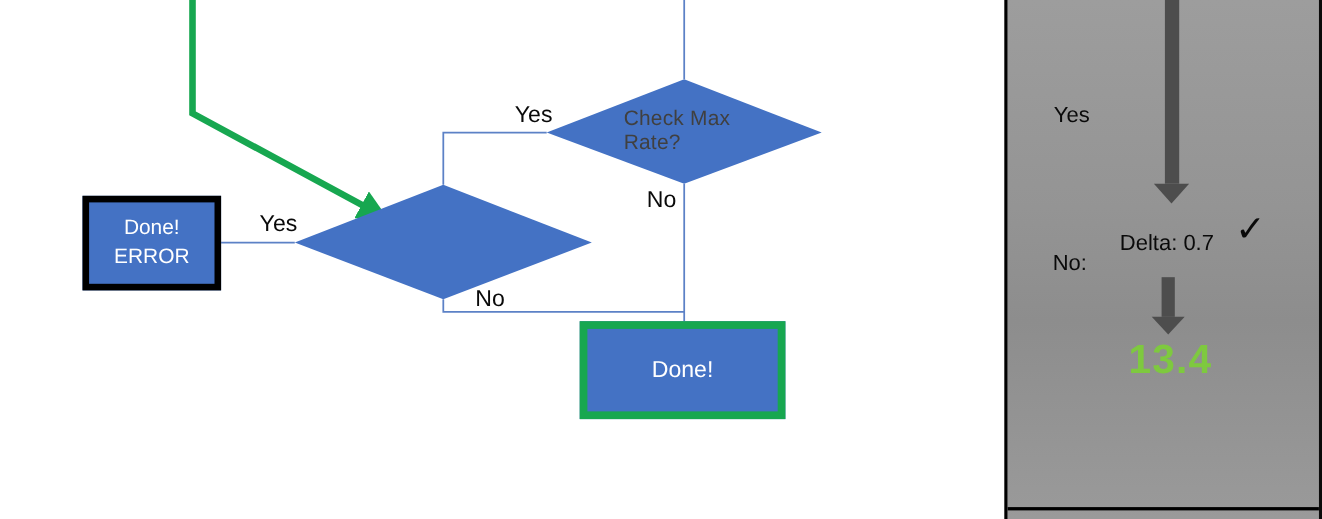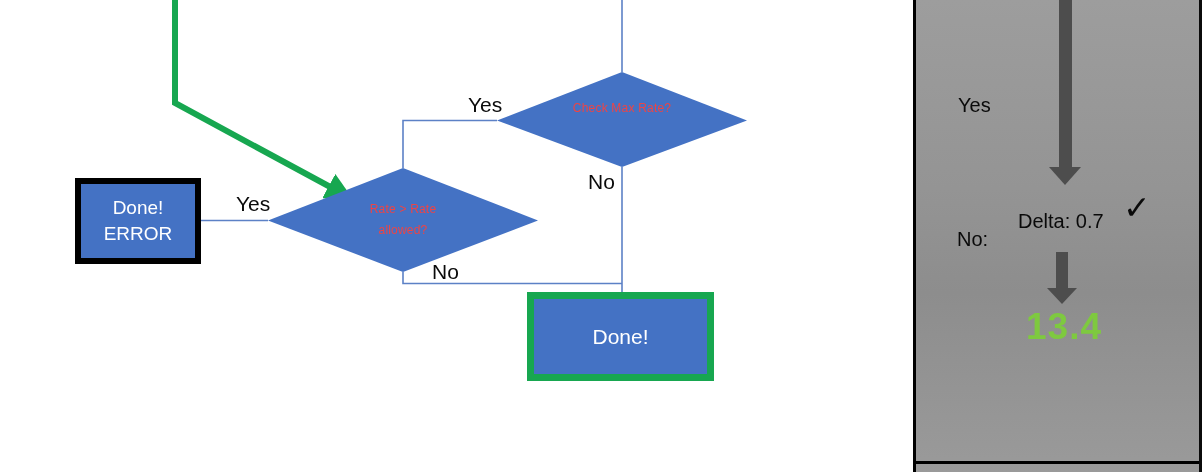--- a/index.html
+++ b/index.html
@@ -6,22 +6,22 @@
   body{
     width:1202px;height:472px;position:relative;overflow:hidden;
     background:#ffffff;
     font-family:"Liberation Sans",sans-serif;
   }
   .stage{position:absolute;inset:0;}
   svg.flow{position:absolute;left:0;top:0;}
 
   
   .diamond-label{
-    position:absolute;color:#ef4444;text-align:center;
-    font-size:12px;line-height:21px;letter-spacing:.2px;
+    position:absolute;color:#404040;text-align:left;
+    font-size:19px;line-height:21px;letter-spacing:.2px;
   }
   .edge-label{
     position:absolute;color:#0a0a0a;font-size:21px;line-height:23px;
   }
   .box{
     position:absolute;box-sizing:border-box;background:#4472C4;
     display:flex;flex-direction:column;align-items:center;justify-content:center;
     color:#fff;text-align:left;
   }
   .error-box{
@@ -72,21 +72,20 @@
     <polyline points="403,272 403,283.5 622,283.5" fill="none" stroke="#5C81C6" stroke-width="1.6"></polyline>
     <polyline points="268,220.5 201,220.5" fill="none" stroke="#5C81C6" stroke-width="1.6"></polyline>
 
     <polyline points="175,0 175,103 347,196" fill="none" stroke="#17A750" stroke-width="6" marker-end="url(#greenArrow)" stroke-linejoin="miter"></polyline>
 
     <polygon points="622,72 747,120.5 622,167 497,120.5" fill="#4472C4"></polygon>
     <polygon points="403,168 538,220.5 403,272 268,220.5" fill="#4472C4"></polygon>
   </svg>
 
   <div class="diamond-label" style="left:567px;top:98px;width:110px;">Check Max Rate?</div>
-  <div class="diamond-label" style="left:348px;top:199px;width:110px;">Rate &gt; Rate allowed?</div>
 
   <div class="edge-label" style="left:468px;top:93px;">Yes</div>
   <div class="edge-label" style="left:588px;top:170px;">No</div>
   <div class="edge-label" style="left:236px;top:192px;">Yes</div>
   <div class="edge-label" style="left:432px;top:260px;">No</div>
 
   <div class="box error-box">
     <div>Done!</div>
     <div>ERROR</div>
   </div>

